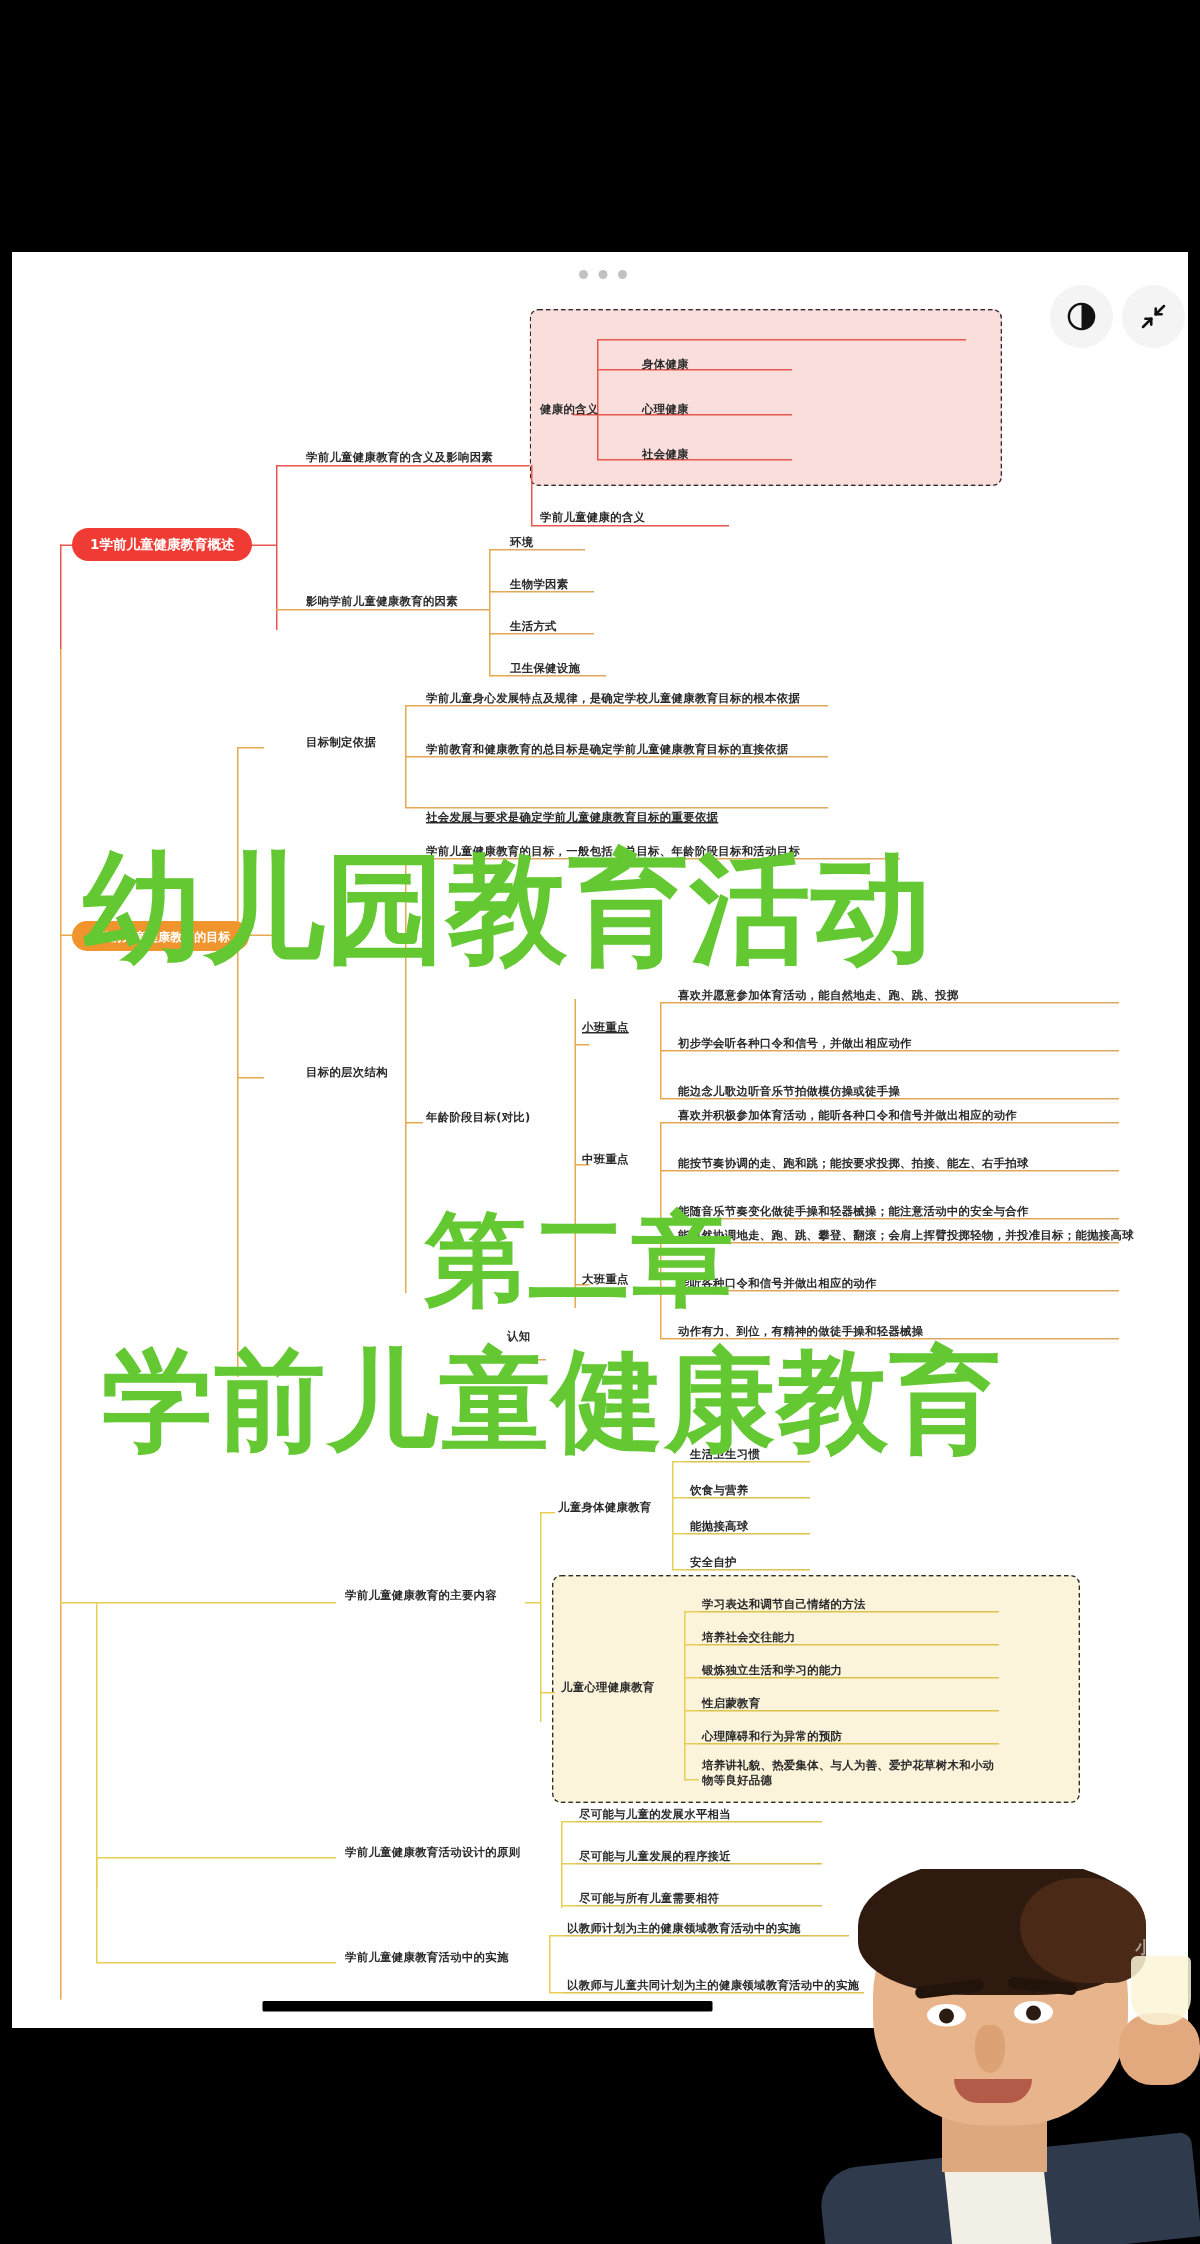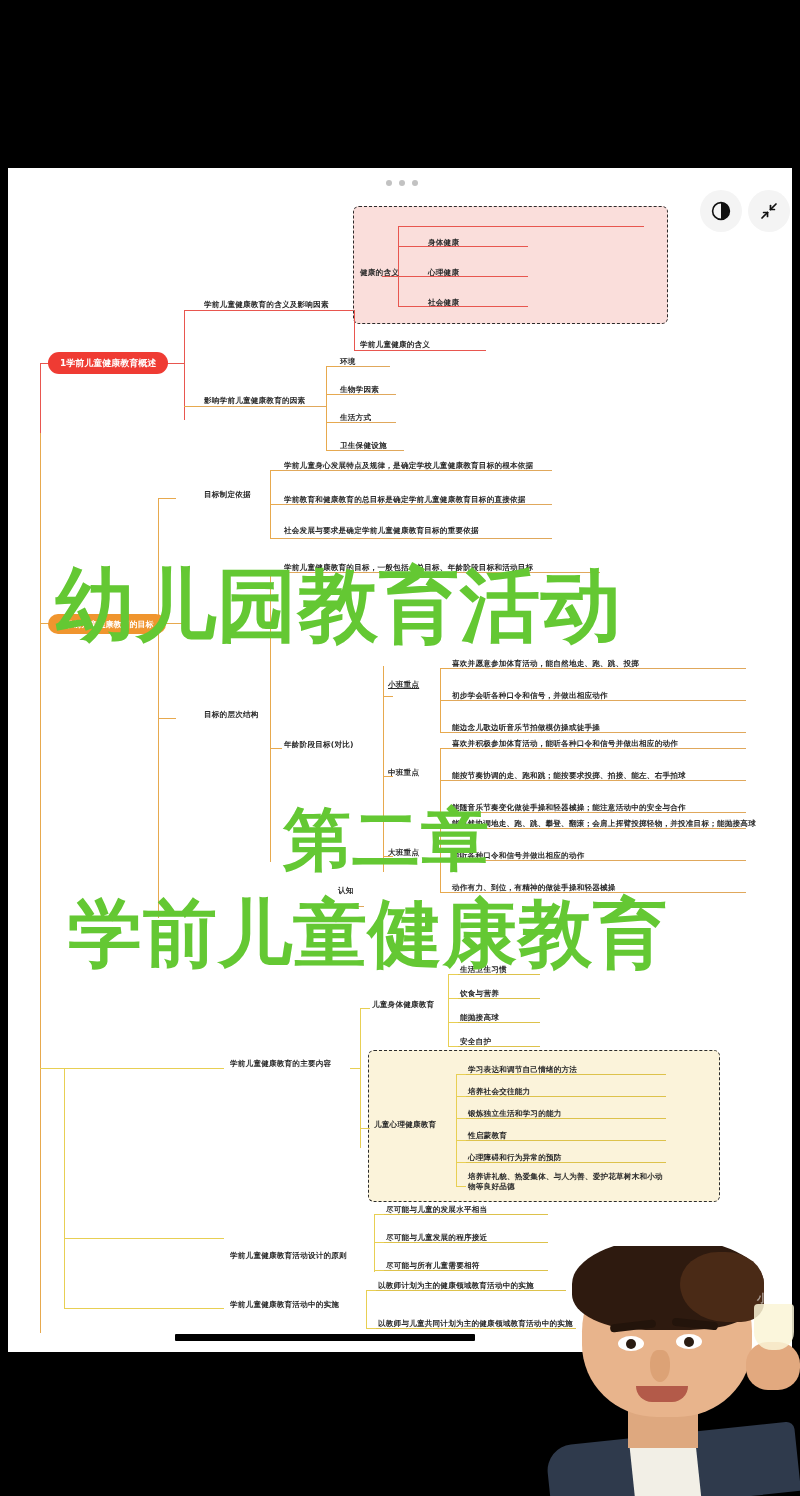--- a/index.html
+++ b/index.html
@@ -213,21 +213,21 @@
     <div class="node" style="left:196px; top:322px;">目标制定依据</div>
     <div class="ln v org" style="left:262px; top:302px; height:68px;"></div>
     <div class="ln h org" style="left:262px; top:302px; width:12px;"></div>
     <div class="ul" style="left:274px; top:302px; width:270px;"></div>
     <div class="ln h org" style="left:262px; top:336px; width:12px;"></div>
     <div class="ul" style="left:274px; top:336px; width:270px;"></div>
     <div class="ln h org" style="left:262px; top:370px; width:12px;"></div>
     <div class="ul" style="left:274px; top:370px; width:270px;"></div>
     <div class="node" style="left:276px; top:293px;">学前儿童身心发展特点及规律，是确定学校儿童健康教育目标的根本依据</div>
     <div class="node" style="left:276px; top:327px;">学前教育和健康教育的总目标是确定学前儿童健康教育目标的直接依据</div>
-    <div class="node" style="left:276px; top:358px;">社会发展与要求是确定学前儿童健康教育目标的重要依据</div>
+    <div class="node" style="left:276px; top:372px;text-decoration:underline;">社会发展与要求是确定学前儿童健康教育目标的重要依据</div>
 
     <div class="ln h org" style="left:150px; top:550px; width:18px;"></div>
     <div class="node" style="left:196px; top:542px;">目标的层次结构</div>
     <div class="ln v org" style="left:262px; top:404px; height:290px;"></div>
     <div class="ln h org" style="left:262px; top:404px; width:12px;"></div>
     <div class="ul" style="left:274px; top:404px; width:318px;"></div>
     <div class="node" style="left:276px; top:395px;">学前儿童健康教育的目标，一般包括：总目标、年龄阶段目标和活动目标</div>
 
     <div class="ln h org" style="left:262px; top:580px; width:12px;"></div>
     <div class="node" style="left:276px; top:572px;">年龄阶段目标(对比)</div>
@@ -317,21 +317,21 @@
     <div class="ul yel" style="left:458px; top:994px; width:200px;"></div>
     <div class="ln h yel" style="left:448px; top:1018px; width:10px;"></div>
     <div class="node" style="left:460px; top:897px;">学习表达和调节自己情绪的方法</div>
     <div class="node" style="left:460px; top:919px;">培养社会交往能力</div>
     <div class="node" style="left:460px; top:941px;">锻炼独立生活和学习的能力</div>
     <div class="node" style="left:460px; top:963px;">性启蒙教育</div>
     <div class="node" style="left:460px; top:985px;">心理障碍和行为异常的预防</div>
     <div class="node wrap" style="left:460px; top:1004px; width:200px;">培养讲礼貌、热爱集体、与人为善、爱护花草树木和小动物等良好品德</div>
 
     <div class="ln h yel" style="left:56px; top:1070px; width:160px;"></div>
-    <div class="node" style="left:222px; top:1062px;margin-top:21px;">学前儿童健康教育活动设计的原则</div>
+    <div class="node" style="left:222px; top:1062px;">学前儿童健康教育活动设计的原则</div>
     <div class="ln v yel" style="left:366px; top:1046px; height:58px;"></div>
     <div class="ln h yel" style="left:366px; top:1046px; width:10px;"></div>
     <div class="ul yel" style="left:376px; top:1046px; width:164px;"></div>
     <div class="ln h yel" style="left:366px; top:1074px; width:10px;"></div>
     <div class="ul yel" style="left:376px; top:1074px; width:164px;"></div>
     <div class="ln h yel" style="left:366px; top:1102px; width:10px;"></div>
     <div class="ul yel" style="left:376px; top:1102px; width:164px;"></div>
     <div class="node" style="left:378px; top:1037px;">尽可能与儿童的发展水平相当</div>
     <div class="node" style="left:378px; top:1065px;">尽可能与儿童发展的程序接近</div>
     <div class="node" style="left:378px; top:1093px;">尽可能与所有儿童需要相符</div>

